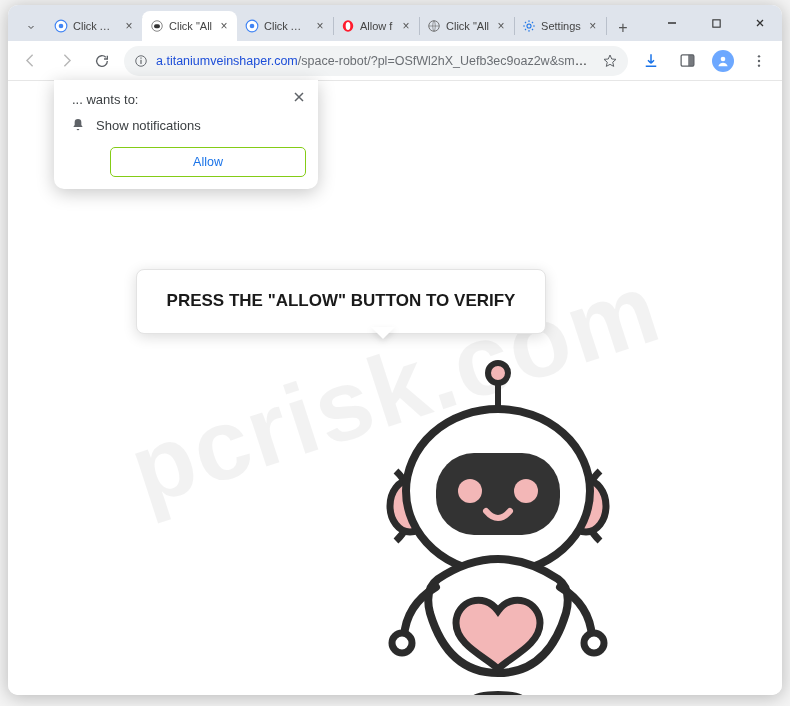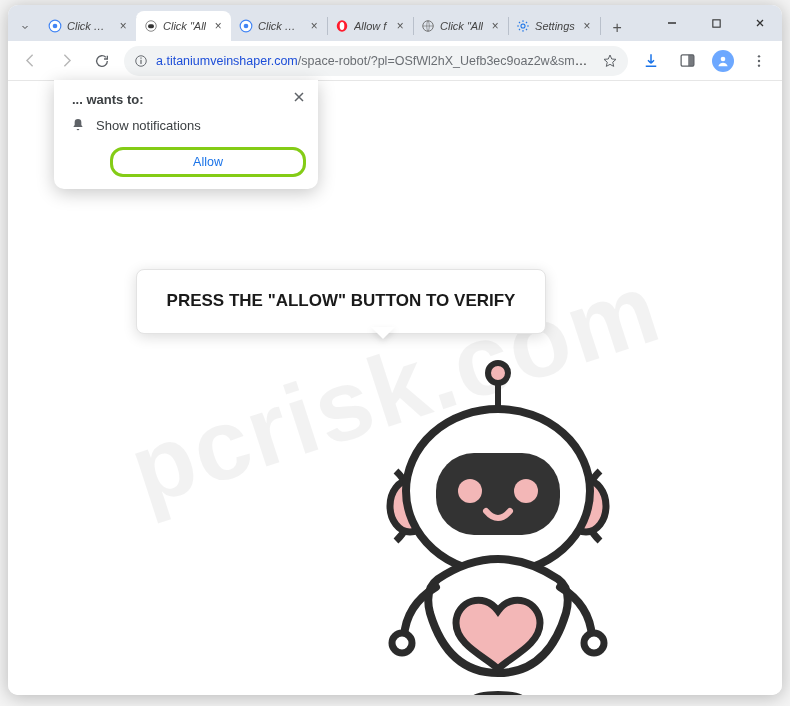--- a/index.html
+++ b/index.html
@@ -21,23 +21,22 @@
     overflow: hidden;
     display: flex;
     flex-direction: column;
   }
   
   .tabstrip {
     background: #dfe4ec;
     height: 36px;
     display: flex;
     align-items: flex-end;
-    padding-left: 6px;
+    padding-left: 12px;
     position: relative;
-    font-style: italic;
   }
   .tabstrip .chev {
     width: 22px; height: 28px;
     display:flex;align-items:center;justify-content:center;
     color:#444;
     margin-right:4px;
   }
   .tab {
     height: 30px;
     border-radius: 8px 8px 0 0;
@@ -96,27 +95,27 @@
   .page { flex:1; background:#fff; position:relative; }
   
   .prompt {
     position:absolute; left:46px; top:-1px;
     width:264px; background:#fff;
     border-radius:0 0 10px 10px;
     box-shadow:0 4px 18px rgba(0,0,0,.22);
     padding:12px 12px 12px 12px;
     z-index:5;
   }
-  .prompt .ptitle{ font-size:13px; color:#3c4043; padding-left:6px;font-weight:bold; }
+  .prompt .ptitle{ font-size:13px; color:#3c4043; padding-left:6px; }
   .prompt .close{ position:absolute; right:10px; top:8px; color:#5f6368; width:18px;height:18px;display:flex;align-items:center;justify-content:center;}
   .prompt .row{ display:flex;align-items:flex-end;gap:10px; margin-top:10px; padding-left:4px; color:#3c4043;font-size:13px;}
   .prompt .bell{ width:16px;height:16px;color:#5f6368;}
   .prompt .btns{ display:flex; gap:10px; margin-top:14px; }
   .prompt .pbtn{
-    flex:1; height:30px; border:3px solid #84cc16; border-radius:13px;
+    flex:1; height:30px; border:1px solid #84cc16; border-radius:5px;
     background:#fff; color:#1a73e8; font-size:12.5px;
     display:flex;align-items:center;justify-content:center;margin-left:44px;
   }
   
   .bubble {
     position:absolute;
     left:128px; top:188px;
     width:410px;
     background:#fff;
     border:1px solid #e3e3e3;

